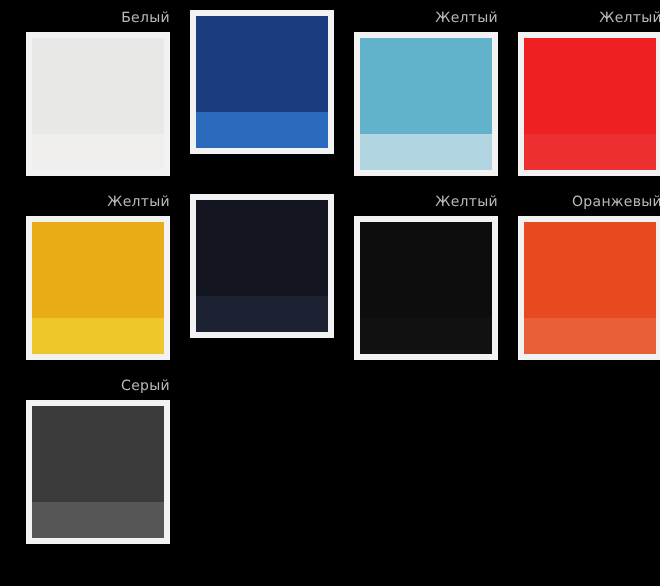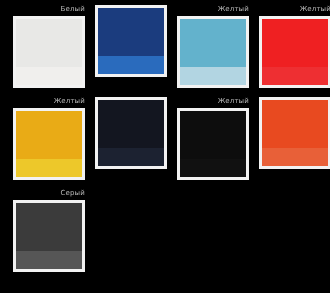--- a/index.html
+++ b/index.html
@@ -127,20 +127,21 @@
     <div class="swatch-cell">
       <div class="swatch-label" style="color: rgb(185, 185, 185);">Желтый</div>
       <div class="swatch-frame" style="border-color: rgb(242, 242, 242);">
         <div class="swatch-inner">
           <div class="band-top" style="background: rgb(13, 13, 13);"></div>
           <div class="band-bottom" style="background: rgb(17, 17, 17);"></div>
         </div>
       </div>
     </div>
     <div class="swatch-cell">
+      <div class="swatch-label" style="color: rgb(185, 185, 185);">Оранжевый</div>
       <div class="swatch-frame" style="border-color: rgb(242, 242, 242);">
         <div class="swatch-inner">
           <div class="band-top" style="background: rgb(232, 74, 32);"></div>
           <div class="band-bottom" style="background: rgb(232, 96, 56);"></div>
         </div>
       </div>
     </div>
     <div class="swatch-cell">
       <div class="swatch-label" style="color: rgb(185, 185, 185);">Серый</div>
       <div class="swatch-frame" style="border-color: rgb(242, 242, 242);">

